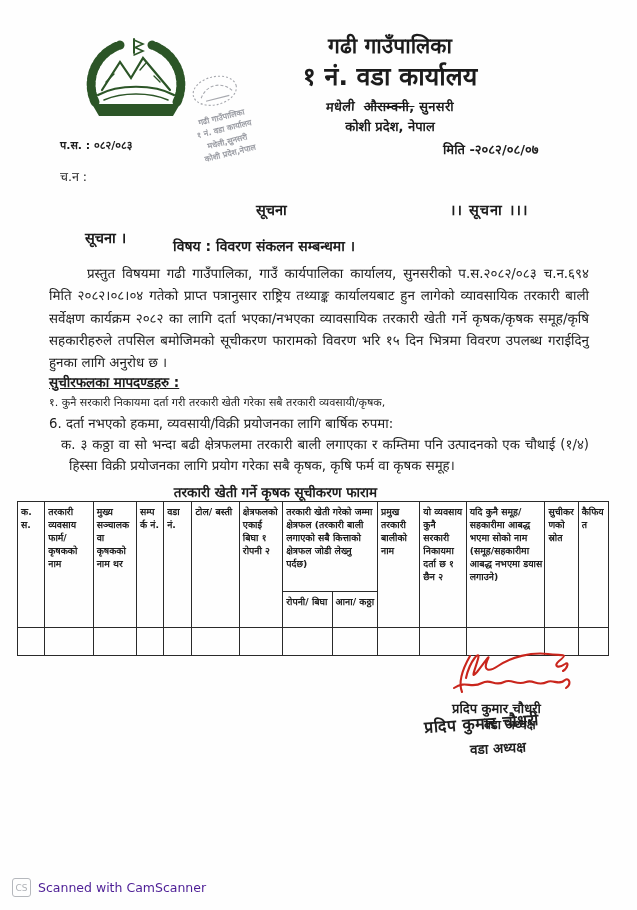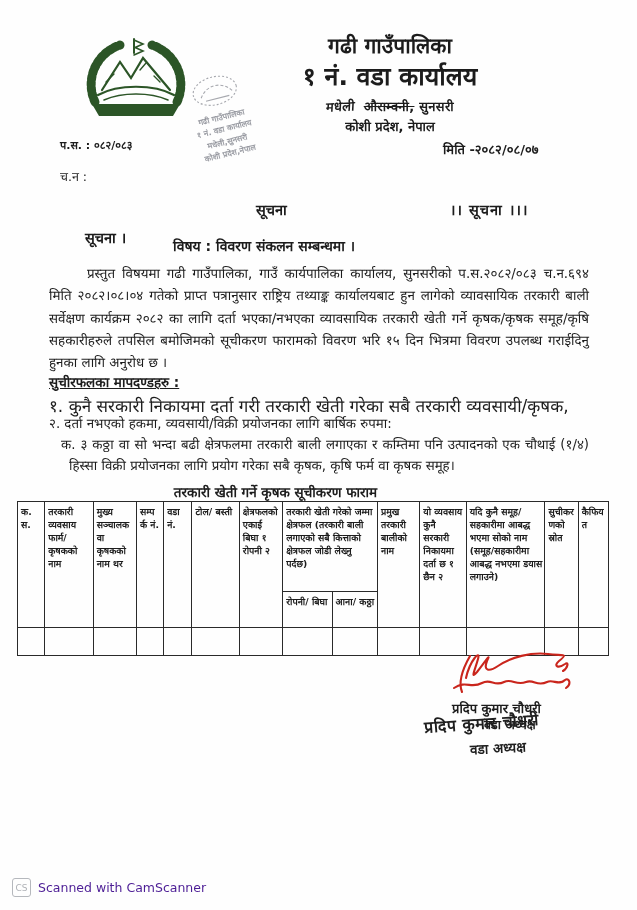--- a/index.html
+++ b/index.html
@@ -32,21 +32,21 @@
   .notice-1{left:85px;top:199px;font-size:14.5px;font-weight:600;margin-top:28px;}
   .notice-2{left:256px;top:199px;font-size:14.5px;font-weight:600;}
   .notice-3{left:450px;top:199px;font-size:14.5px;font-weight:600;letter-spacing:1px;}
   .subject{left:0;top:236px;width:528px;text-align:center;font-size:14px;font-weight:bold;}
   
   .para{
     left:49px;top:263px;width:540px;font-size:13.4px;line-height:1.66;
     text-align:justify;text-indent:38px;
   }
   .criteria-head{left:49px;top:373px;font-size:13.5px;font-weight:bold;text-decoration:underline;}
-  .crit-1{left:49px;top:394px;width:540px;font-size:17px;}
+  .crit-1{left:49px;top:394px;width:540px;font-size:11px;}
   .crit-2{left:49px;top:414px;width:540px;font-size:13.3px;}
   .crit-3{left:55px;top:434px;width:534px;font-size:13.3px;line-height:1.6;text-align:justify;padding-left:14px;text-indent:-8px;box-sizing:border-box;}
   
   .tbl-title{left:0;top:483px;width:551px;text-align:center;font-size:13.5px;font-weight:bold;}
   table.form{
     position:absolute;left:17px;top:501px;width:592px;
     border-collapse:collapse;table-layout:fixed;
   }
   table.form td{
     border:1.4px solid #2a2a2a;vertical-align:top;
@@ -128,21 +128,21 @@
   <div class="abs notice-1">सूचना ।</div>
   <div class="abs notice-2">सूचना</div>
   <div class="abs notice-3">।। सूचना ।।।</div>
 
   <div class="abs subject">विषय : विवरण संकलन सम्बन्धमा ।</div>
 
   <div class="abs para">प्रस्तुत विषयमा गढी गाउँपालिका, गाउँ कार्यपालिका कार्यालय, सुनसरीको प.स.२०८२/०८३ च.न.६९४ मिति २०८२।०८।०४ गतेको प्राप्त पत्रानुसार राष्ट्रिय तथ्याङ्क कार्यालयबाट हुन लागेको व्यावसायिक तरकारी बाली सर्वेक्षण कार्यक्रम २०८२ का लागि दर्ता भएका/नभएका व्यावसायिक तरकारी खेती गर्ने कृषक/कृषक समूह/कृषि सहकारीहरुले तपसिल बमोजिमको सूचीकरण फारामको विवरण भरि १५ दिन भित्रमा विवरण उपलब्ध गराईदिनु हुनका लागि अनुरोध छ ।</div>
 
   <div class="abs criteria-head">सुचीरफलका मापदण्डहरु :</div>
   <div class="abs crit-1">१. कुनै सरकारी निकायमा दर्ता गरी तरकारी खेती गरेका सबै तरकारी व्यवसायी/कृषक,</div>
-  <div class="abs crit-2">२. दर्ता नभएको हकमा, व्यवसायी/विक्री प्रयोजनका लागि बार्षिक रुपमा:</div>
+  <div class="abs crit-2">6. दर्ता नभएको हकमा, व्यवसायी/विक्री प्रयोजनका लागि बार्षिक रुपमा:</div>
   <div class="abs crit-3">क. ३ कठ्ठा वा सो भन्दा बढी क्षेत्रफलमा तरकारी बाली लगाएका र कम्तिमा पनि उत्पादनको एक चौथाई (१/४) हिस्सा विक्री प्रयोजनका लागि प्रयोग गरेका सबै कृषक, कृषि फर्म वा कृषक समूह।</div>
 
   <div class="abs tbl-title">तरकारी खेती गर्ने कृषक सूचीकरण फाराम</div>
 
   <table class="form">
     <colgroup>
       <col style="width:27px">
         <col style="width:48px">
         <col style="width:43px">
       <col style="width:27px">

